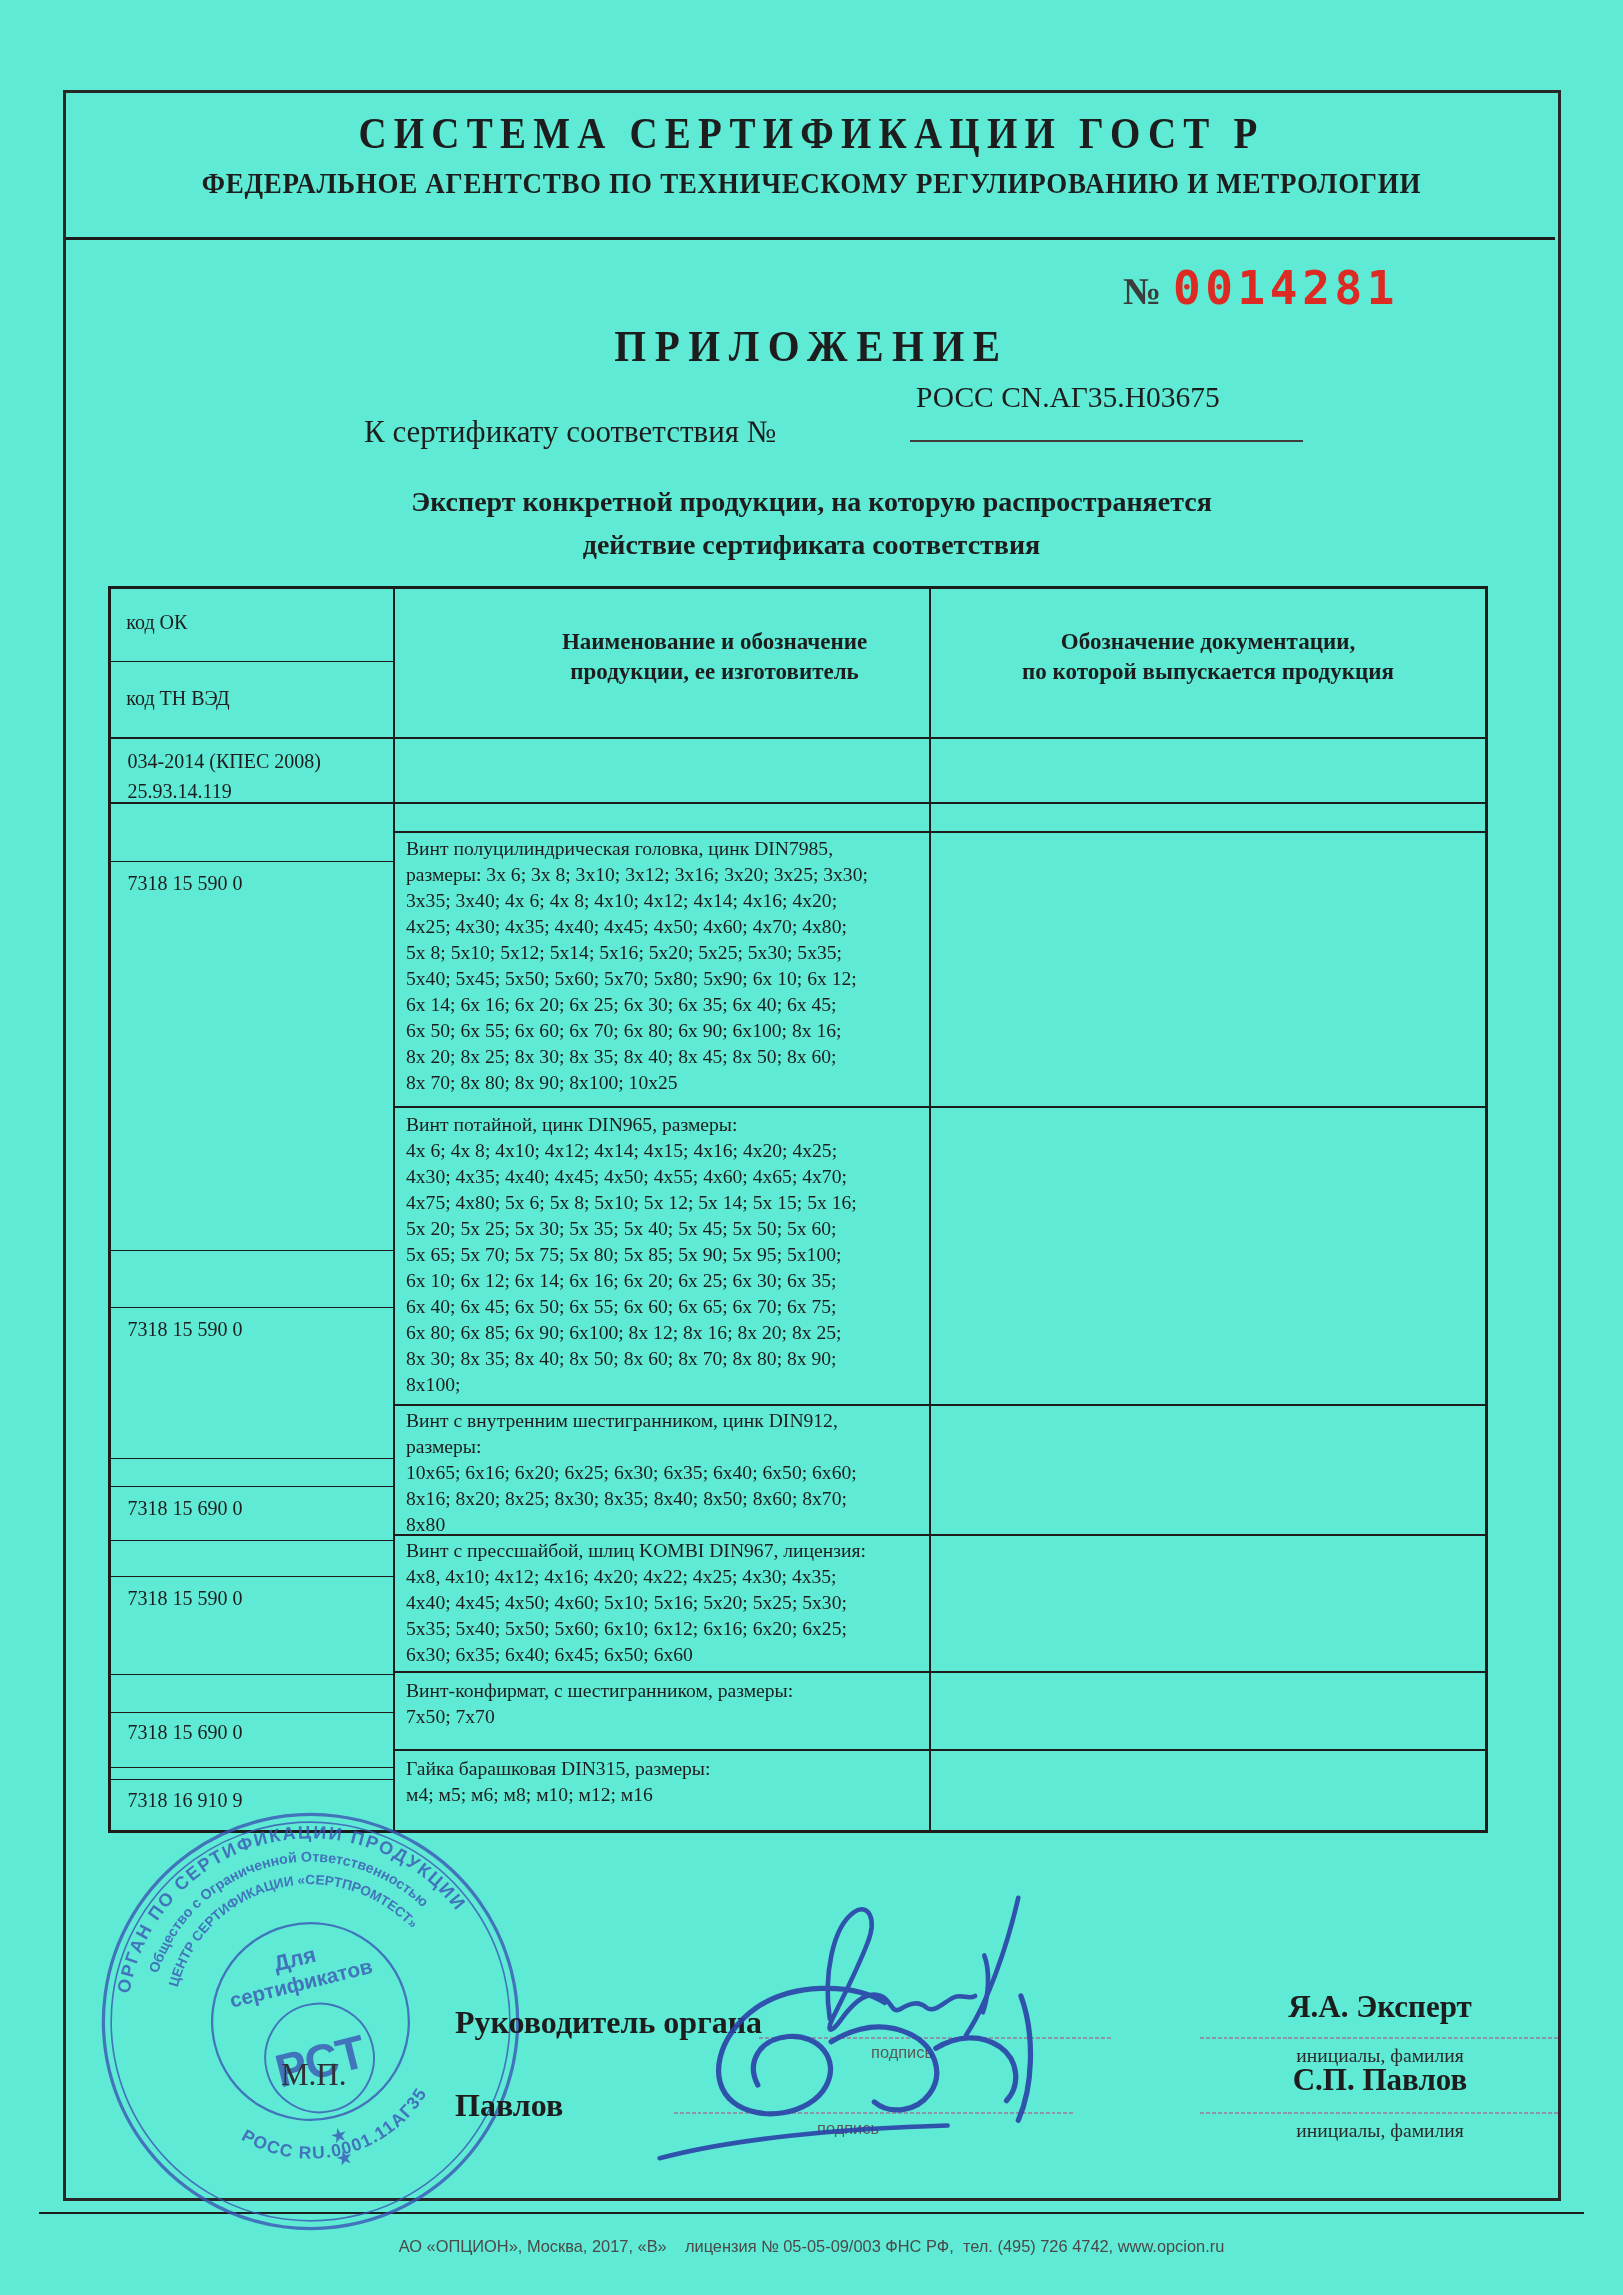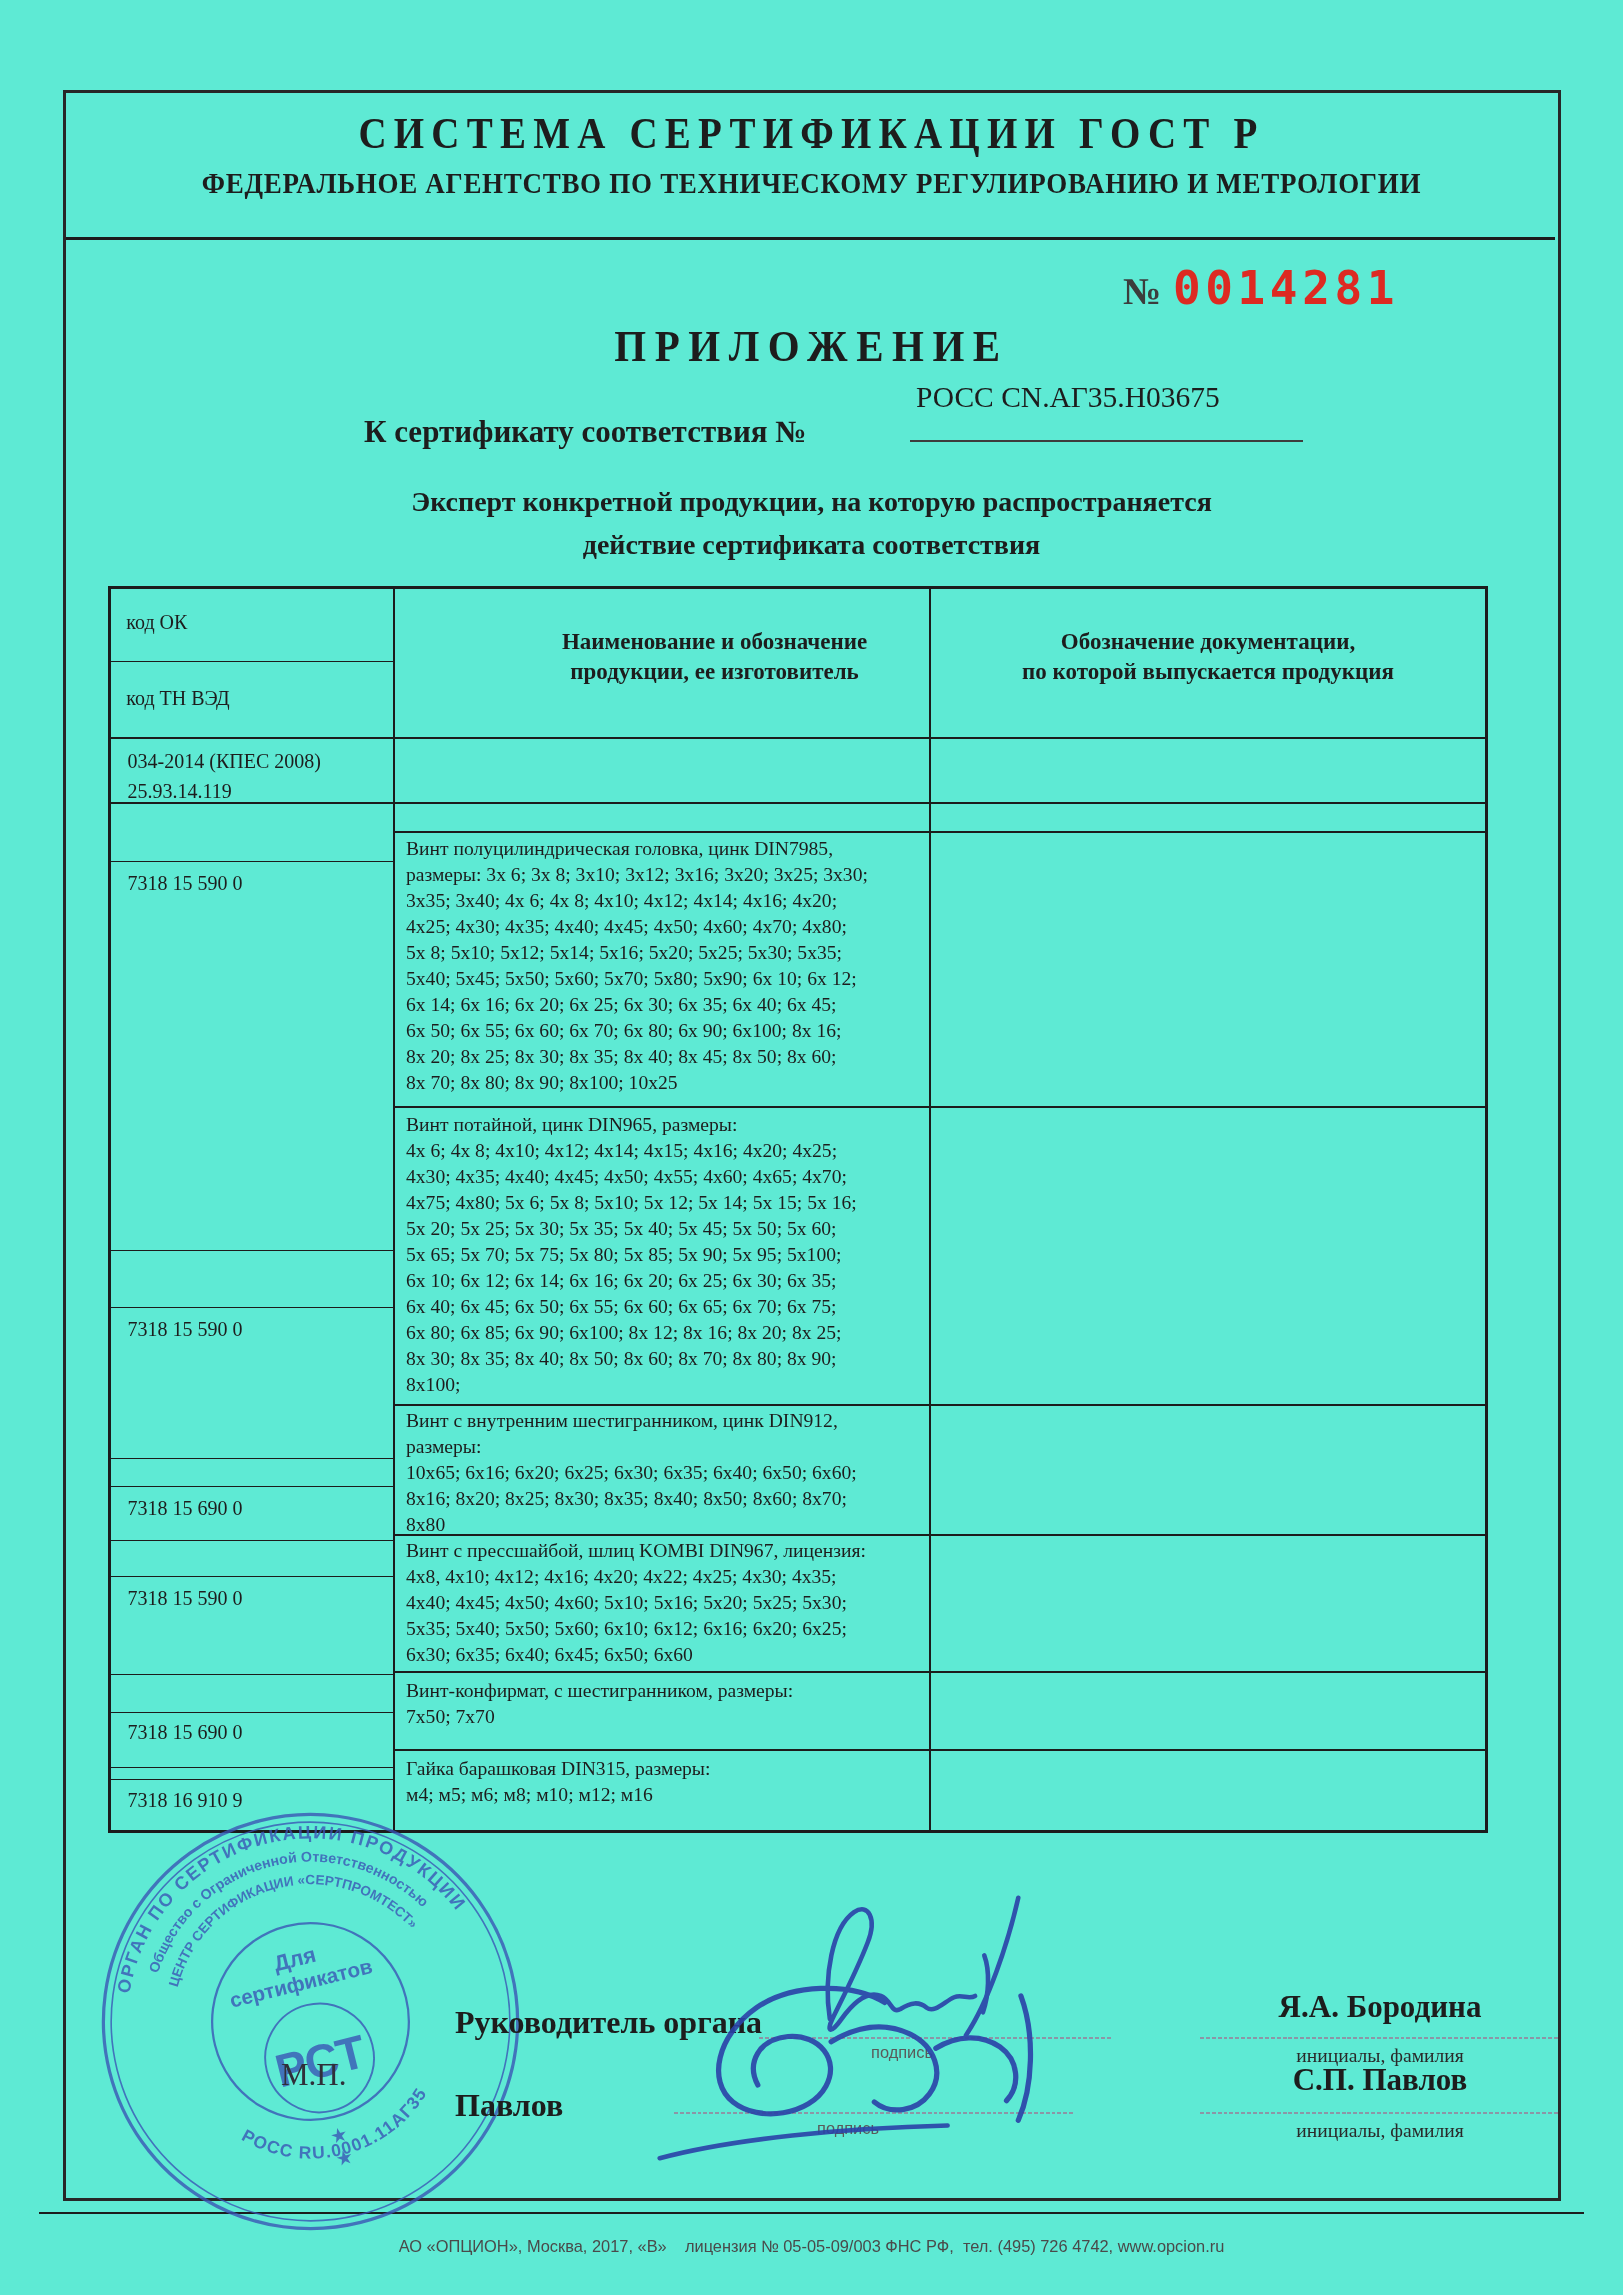--- a/index.html
+++ b/index.html
@@ -9,21 +9,21 @@
   .frame{position:absolute;left:63px;top:90px;width:1492px;height:2105px;border:3.3px solid #272727;}
   .hline,.vline{position:absolute;background:#1c1c1c;}
   .center{left:0;width:1623px;text-align:center;}
   .h1{font-weight:bold;font-size:39px;letter-spacing:7.2px;transform:scaleY(1.12);}
   .h2{font-weight:bold;font-size:27px;letter-spacing:0.7px;transform:scaleY(1.08);}
   .docnum{font-family:"DejaVu Sans Mono",monospace;font-size:46px;font-weight:bold;
           letter-spacing:4.6px;color:#dd2a22;}
   .docnum-sign{font-family:"Liberation Serif",serif;font-size:38px;font-weight:bold;
           color:#3c3c3c;letter-spacing:0;margin-right:11.8px;}
   .title{font-weight:bold;font-size:41px;letter-spacing:8.5px;transform:scaleY(1.1);}
-  .certlab{font-weight:bold;font-size:31px;}
+  .certlab{font-weight:normal;font-size:31px;}
   .certval{font-size:29.5px;}
   .desc{font-weight:bold;font-size:28px;}
   .table{position:absolute;left:108px;top:586px;width:1379px;height:1247px;}
   .thead{font-weight:600;font-size:23px;line-height:30px;text-align:center;white-space:pre-line;}
   .tcode{font-size:20px;white-space:pre-line;line-height:29.5px;}
   .tbody{font-size:19.6px;line-height:26px;white-space:pre-line;}
   .mp{font-weight:normal;font-size:31px;color:#30303a;}
   .role{font-weight:bold;font-size:32px;}
   .microline{position:absolute;height:2px;
      background:repeating-linear-gradient(90deg,#8b96a6 0 3.9px,rgba(0,0,0,0) 3.9px 5.9px);}
@@ -175,21 +175,21 @@
 
   <div class="microline" style="left:759px;top:2037px;width:353px;"></div>
   <div class="microline" style="left:1200px;top:2037px;width:360px;"></div>
   <div class="microline" style="left:674px;top:2112px;width:401px;"></div>
   <div class="microline" style="left:1200px;top:2112px;width:360px;"></div>
 
   <div class="abs siglab" style="left:871px;top:2043px;">подпись</div>
   <div class="abs siglab" style="left:817px;top:2119px;">подпись</div>
 
   <div class="namebox" style="left:1200px;top:1989px;">
-    <span class="name">Я.А. Бородина</span>
+    <span class="name">Я.А. Эксперт</span>
   </div>
   <div class="namebox" style="left:1200px;top:2045px;">
     <span class="namelab">инициалы, фамилия</span>
   </div>
   <div class="namebox" style="left:1200px;top:2062px;">
     <span class="name">С.П. Павлов</span>
   </div>
   <div class="namebox" style="left:1200px;top:2120px;">
     <span class="namelab">инициалы, фамилия</span>
   </div>

